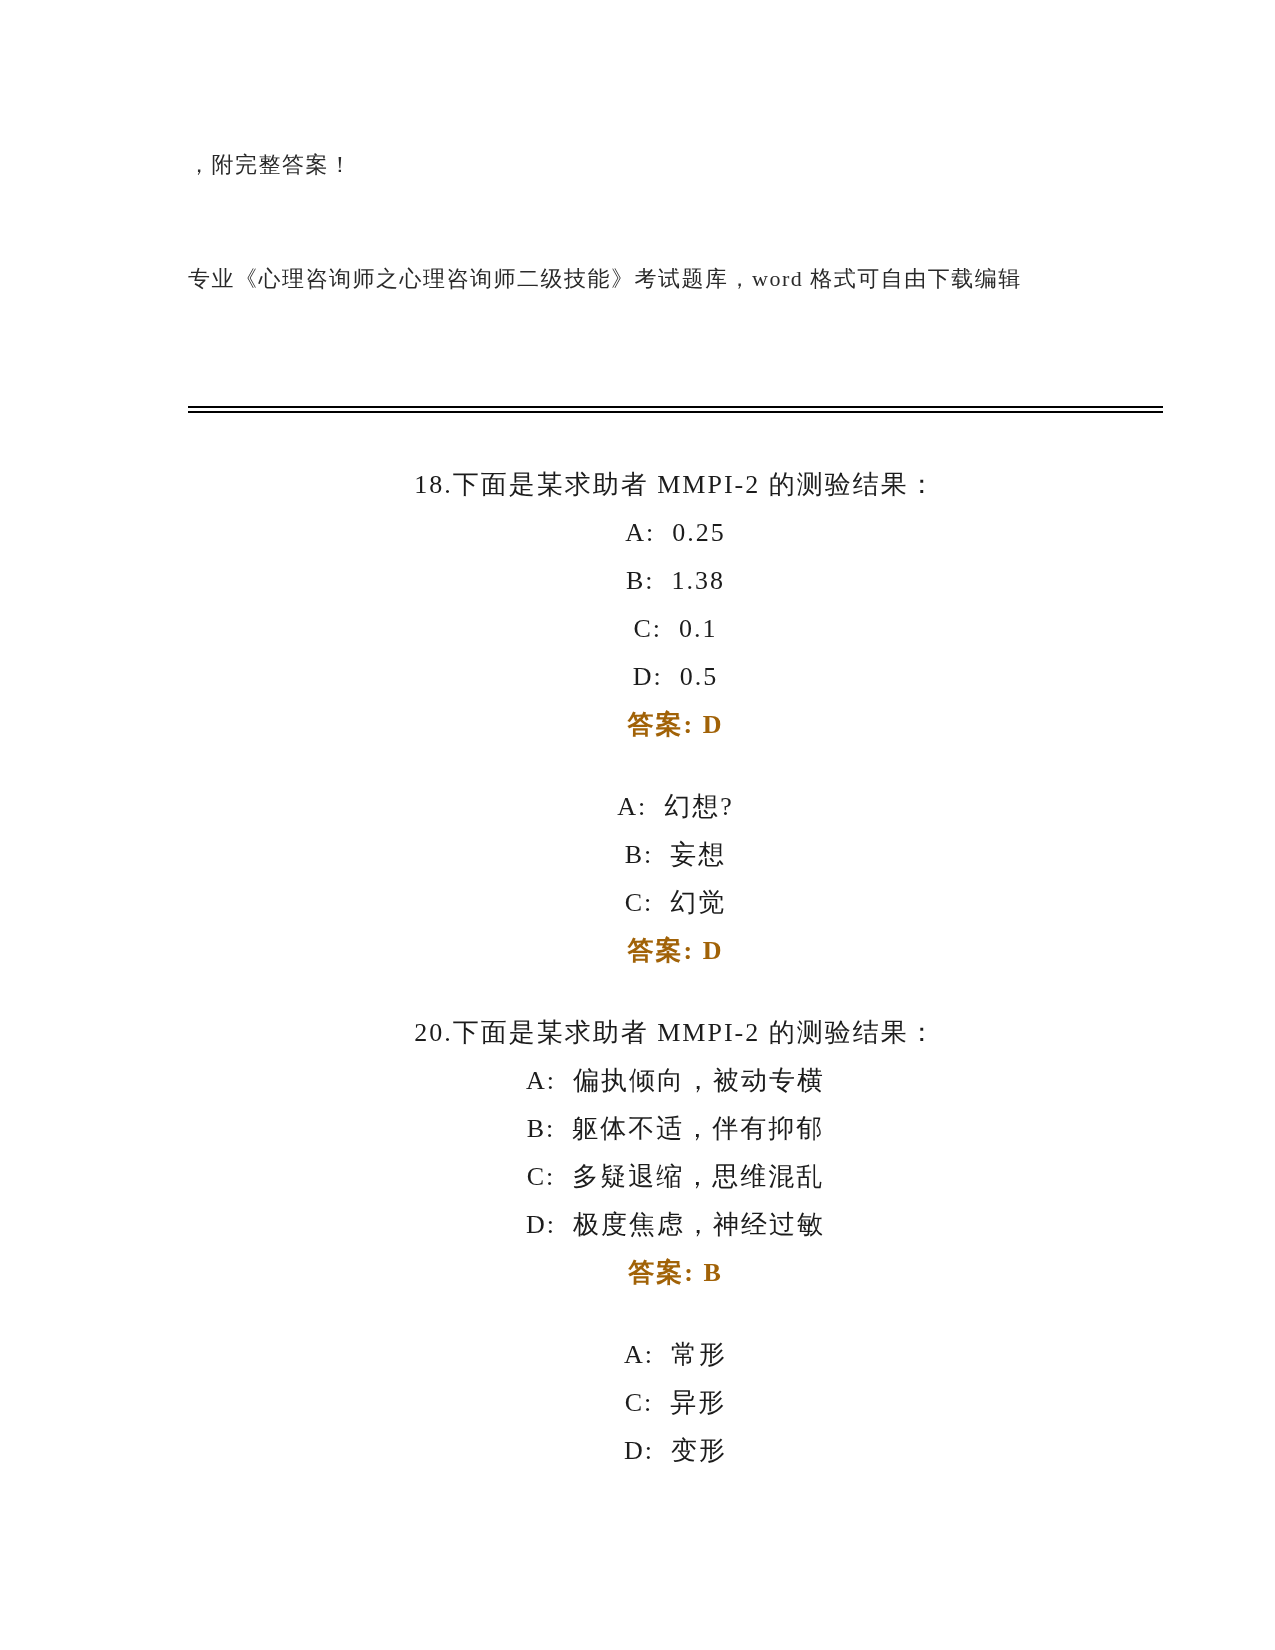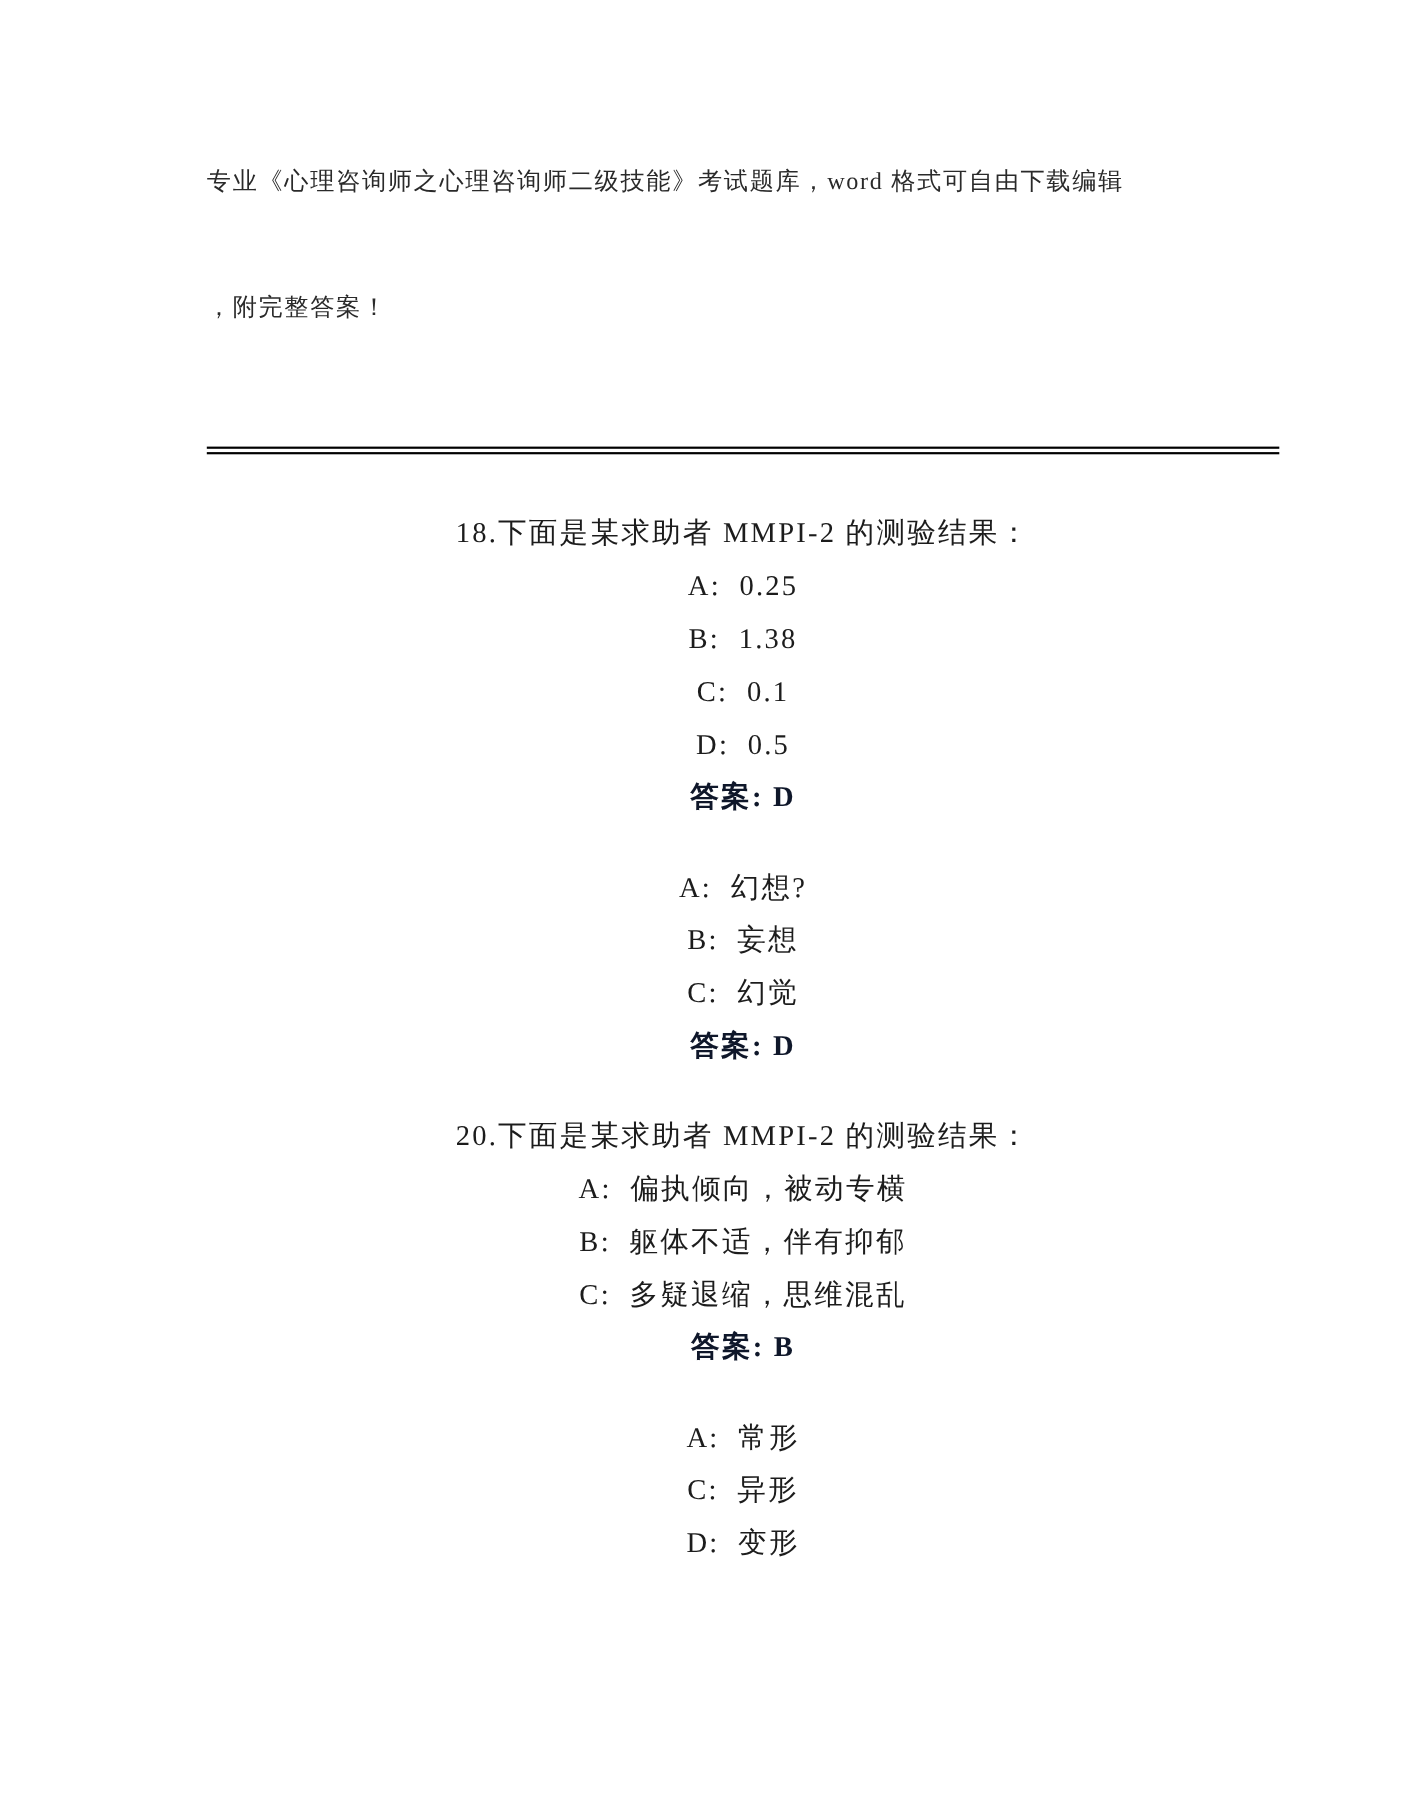--- a/index.html
+++ b/index.html
@@ -49,32 +49,32 @@
   .question p {
     margin: 0;
     font-size: 26px;
     line-height: 48px;
     letter-spacing: 2px;
     white-space: pre-wrap;
     text-align: center;
   }
   .q-answer {
     font-weight: bold;
-    color: #0f172a;
+    color: #a16207;
   }
 </style>
 </head>
 <body>
 
 <div class="page">
   <div class="content">
 
     <div class="doc-header">
+      <p>，附完整答案！</p>
       <p>专业《心理咨询师之心理咨询师二级技能》考试题库，word 格式可自由下载编辑</p>
-      <p>，附完整答案！</p>
     </div>
 
     <div class="header-rule"></div>
 
     <div class="questions">
 
       <section class="question">
         <p class="q-title">18.下面是某求助者 MMPI-2 的测验结果：</p>
         <p class="q-option">A:  0.25</p>
         <p class="q-option">B:  1.38</p>
@@ -88,20 +88,21 @@
         <p class="q-option">B:  妄想</p>
         <p class="q-option">C:  幻觉</p>
         <p class="q-answer">答案: D</p>
       </section>
 
       <section class="question">
         <p class="q-title">20.下面是某求助者 MMPI-2 的测验结果：</p>
         <p class="q-option">A:  偏执倾向，被动专横</p>
         <p class="q-option">B:  躯体不适，伴有抑郁</p>
         <p class="q-option">C:  多疑退缩，思维混乱</p>
+        <p class="q-option">D:  极度焦虑，神经过敏</p>
         <p class="q-answer">答案: B</p>
       </section>
 
       <section class="question">
         <p class="q-option">A:  常形</p>
         <p class="q-option">C:  异形</p>
         <p class="q-option">D:  变形</p>
 
       </section>
 

